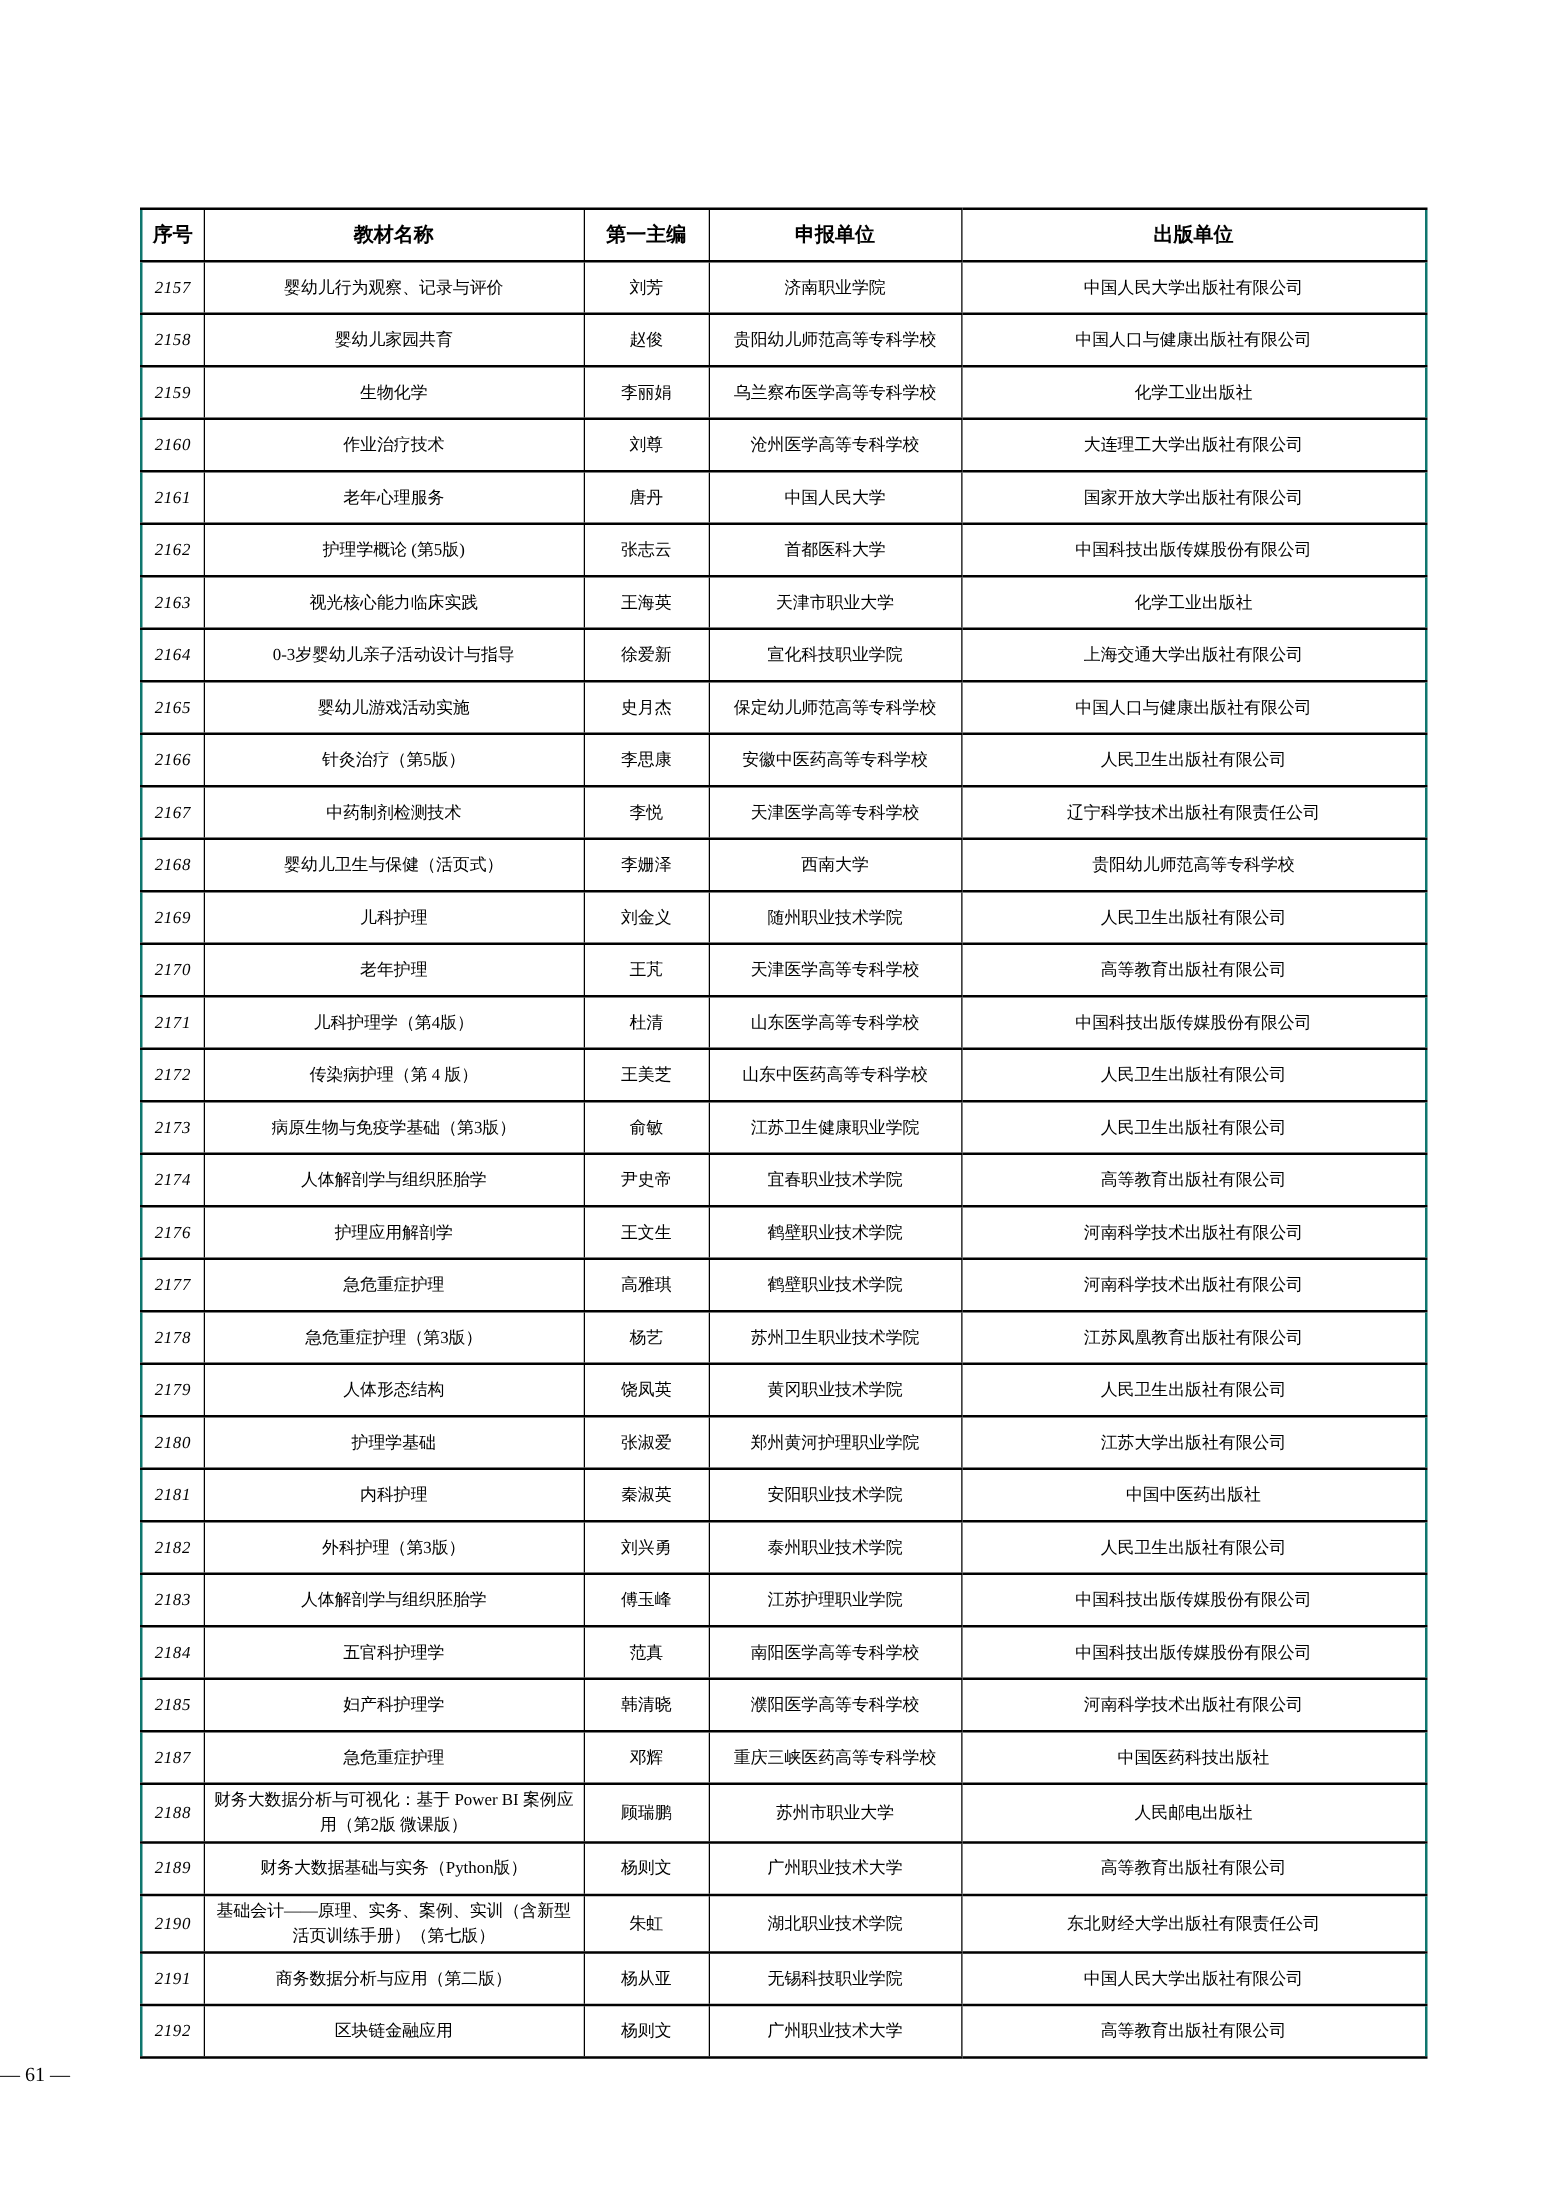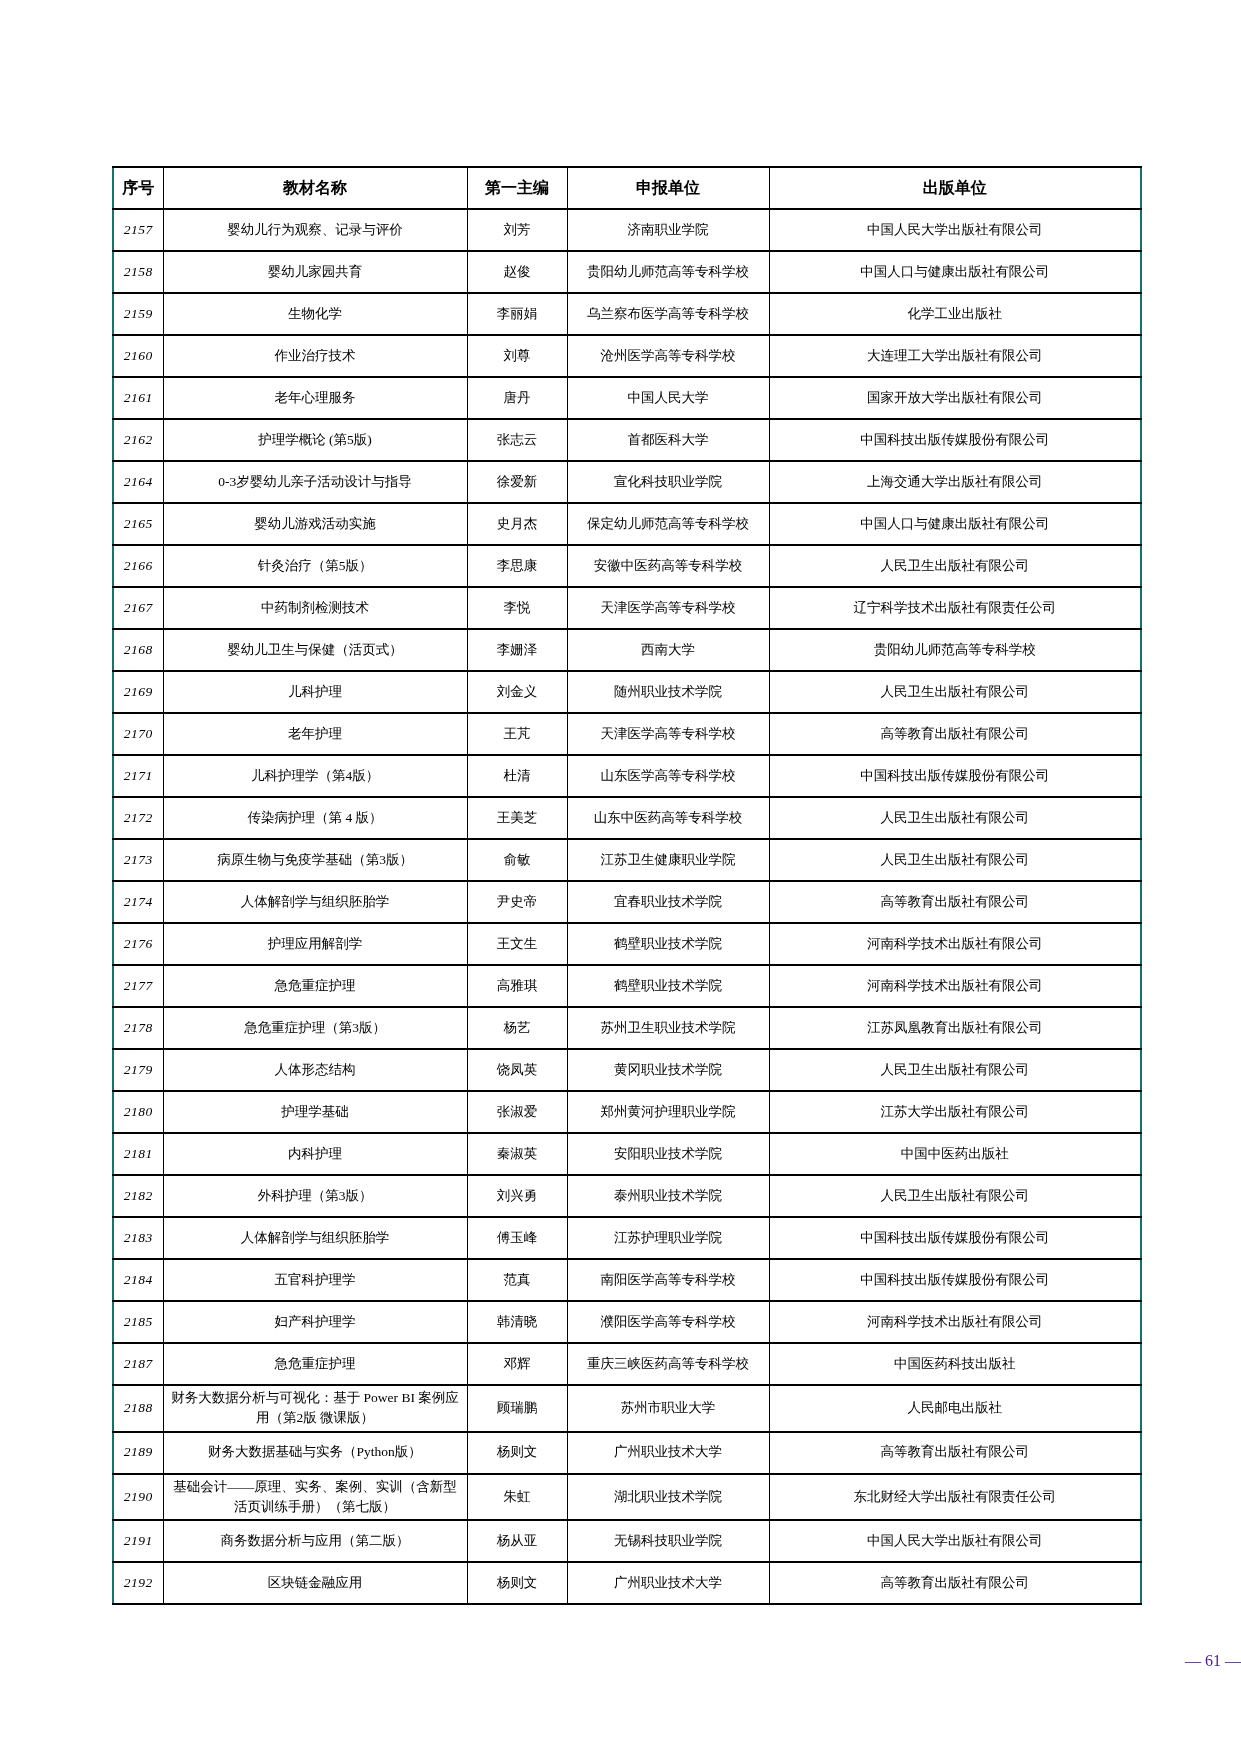--- a/index.html
+++ b/index.html
@@ -56,24 +56,24 @@
   td.cell-serial {
     font-size: 14px;
     letter-spacing: 0.5px;
     font-style: italic;
   }
   .page-footer {
     position: absolute;
     top: 1652px;
     left: 0;
     width: 100%;
-    text-align: right;
+    text-align: left;
     font-family: "Liberation Serif", "DejaVu Serif", serif;
     font-size: 16px;
-    color: #4c1d95;
+    color: #000000;
   }
 </style>
 </head>
 <body>
 
 <div class="page">
 
   <table class="doc-table">
     <colgroup>
       <col style="width:50px">
@@ -128,20 +128,27 @@
           <td class="cell-publisher">国家开放大学出版社有限公司</td>
         </tr>
         <tr>
           <td class="cell-serial">2162</td>
           <td class="cell-title">护理学概论 (第5版)</td>
           <td class="cell-editor">张志云</td>
           <td class="cell-unit">首都医科大学</td>
           <td class="cell-publisher">中国科技出版传媒股份有限公司</td>
         </tr>
         <tr>
+          <td class="cell-serial">2163</td>
+          <td class="cell-title">视光核心能力临床实践</td>
+          <td class="cell-editor">王海英</td>
+          <td class="cell-unit">天津市职业大学</td>
+          <td class="cell-publisher">化学工业出版社</td>
+        </tr>
+        <tr>
           <td class="cell-serial">2164</td>
           <td class="cell-title">0-3岁婴幼儿亲子活动设计与指导</td>
           <td class="cell-editor">徐爱新</td>
           <td class="cell-unit">宣化科技职业学院</td>
           <td class="cell-publisher">上海交通大学出版社有限公司</td>
         </tr>
         <tr>
           <td class="cell-serial">2165</td>
           <td class="cell-title">婴幼儿游戏活动实施</td>
           <td class="cell-editor">史月杰</td>

